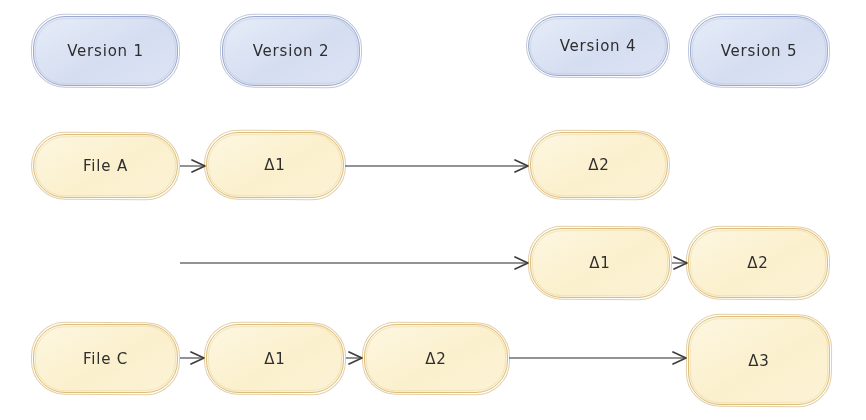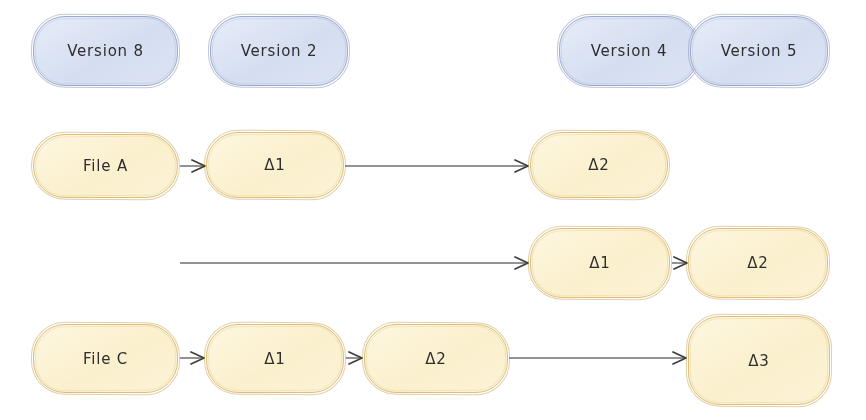--- a/index.html
+++ b/index.html
@@ -37,26 +37,26 @@
   .arrows { position:absolute; left:0; top:0; pointer-events:none; }
   .arrows line { stroke:#6f6f6f; stroke-width:1.5; }
   .arrows path { stroke:#3e3e3e; stroke-width:1.7; fill:none; stroke-linecap:round; stroke-linejoin:round; }
 </style>
 </head>
 <body>
 
 <div class="canvas">
 
   <div class="box version" style="left:33px;top:16px;width:145px;height:70px">
-    <span>Version 8</span>
+    <span>Version 1</span>
   </div>
-  <div class="box version" style="left:210px;top:16px;width:138px;height:70px">
+  <div class="box version" style="left:222px;top:16px;width:138px;height:70px">
     <span>Version 2</span>
   </div>
-  <div class="box version" style="left:559px;top:16px;width:140px;height:70px">
+  <div class="box version" style="left:528px;top:16px;width:140px;height:60px">
     <span>Version 4</span>
   </div>
   <div class="box version" style="left:690px;top:16px;width:138px;height:70px">
     <span>Version 5</span>
   </div>
 
   <div class="box file" style="left:33px;top:134px;width:145px;height:64px">
     <span>File A</span>
   </div>
   <div class="box file" style="left:206px;top:132px;width:138px;height:66px">

